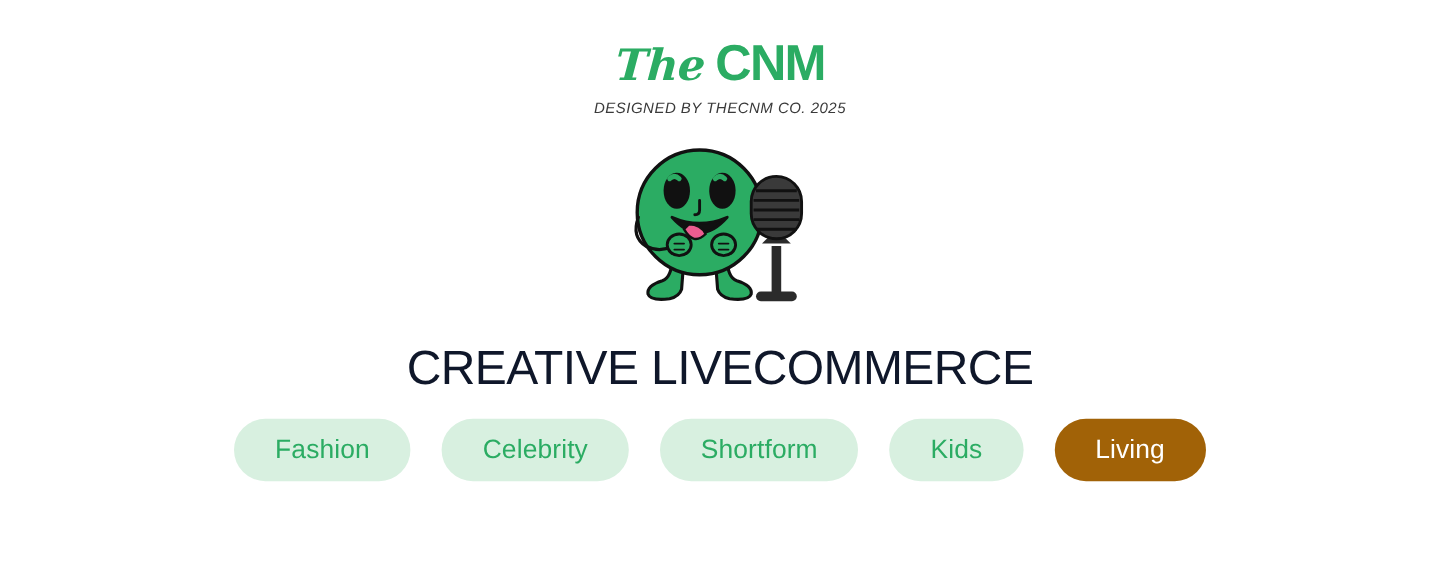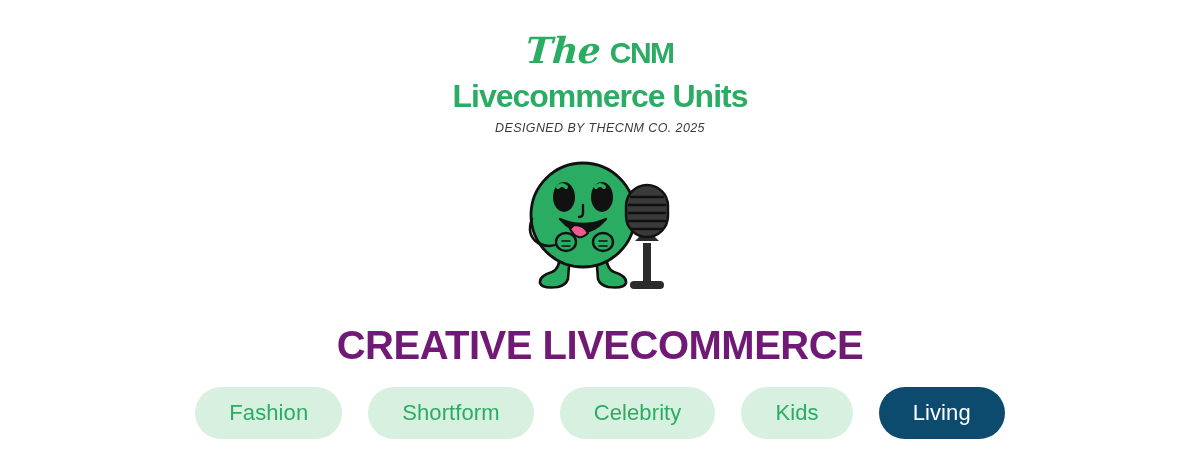--- a/index.html
+++ b/index.html
@@ -43,21 +43,21 @@
     font-style: italic;
     font-weight: 700;
     font-size: 36px;
     color: #2BAC63;
     letter-spacing: -0.5px;
     transform: skewX(-4deg);
   }
   .brand-cnm {
     font-family: "Liberation Sans", sans-serif;
     font-weight: 700;
-    font-size: 30px;
+    font-size: 42px;
     color: #2BAC63;
     letter-spacing: -1.5px;
   }
   .brand-line-2 {
     font-family: "Liberation Sans", sans-serif;
     font-weight: 700;
     font-size: 32px;
     color: #2BAC63;
     letter-spacing: -1px;
     margin-top: 6px;
@@ -80,23 +80,23 @@
     display: flex;
     align-items: center;
     justify-content: center;
   }
   .mascot-svg { display: block; }
 
   
   .headline {
     margin-top: 18px;
     font-family: "Liberation Sans", sans-serif;
-    font-weight: 700;
+    font-weight: 400;
     font-size: 40px;
-    color: #701a75;
+    color: #0f172a;
     letter-spacing: -0.5px;
     line-height: 1;
   }
 
   
   .pill-row {
     margin-top: 22px;
     display: flex;
     align-items: center;
     justify-content: flex-end;
@@ -113,35 +113,34 @@
     align-items: center;
     justify-content: center;
     font-family: "Liberation Sans", sans-serif;
     font-size: 22px;
     font-weight: 400;
     cursor: pointer;
     white-space: nowrap;
     letter-spacing: 0.1px;
   }
   .pill.active {
-    background: #0c4a6e;
+    background: #a16207;
     color: #ffffff;
   }
 </style>
 </head>
 <body>
 
 <div class="page">
 
   <div class="brand-block">
     <div class="brand-line-1">
       <span class="brand-the">The</span>
       <span class="brand-cnm">CNM</span>
     </div>
-    <div class="brand-line-2">Livecommerce Units</div>
     <div class="brand-credit">DESIGNED BY THECNM CO. 2025</div>
   </div>
 
   <div class="mascot-wrap">
     <svg class="mascot-svg" width="185" height="150" viewBox="0 0 185 150">
 
       <g>
         <path d="M62 96 L60 122 Q58 128 50 130 Q34 132 32 126 Q31 119 44 115 Q52 112 52 96 Z" fill="#2BAC63" stroke="#111111" stroke-width="2.6" stroke-linejoin="round"></path>
         <path d="M88 96 L90 122 Q92 128 100 130 Q116 132 118 126 Q119 119 106 115 Q98 112 98 96 Z" fill="#2BAC63" stroke="#111111" stroke-width="2.6" stroke-linejoin="round"></path>
       </g>
@@ -183,19 +182,19 @@
           <line x1="122" y1="72" x2="156" y2="72"></line>
         </g>
       </g>
     </svg>
   </div>
 
   <div class="headline">CREATIVE LIVECOMMERCE</div>
 
   <div class="pill-row">
     <button class="pill">Fashion</button>
+    <button class="pill">Celebrity</button>
     <button class="pill">Shortform</button>
-    <button class="pill">Celebrity</button>
     <button class="pill">Kids</button>
     <button class="pill active">Living</button>
   </div>
 
 </div>
 
 </body></html>

